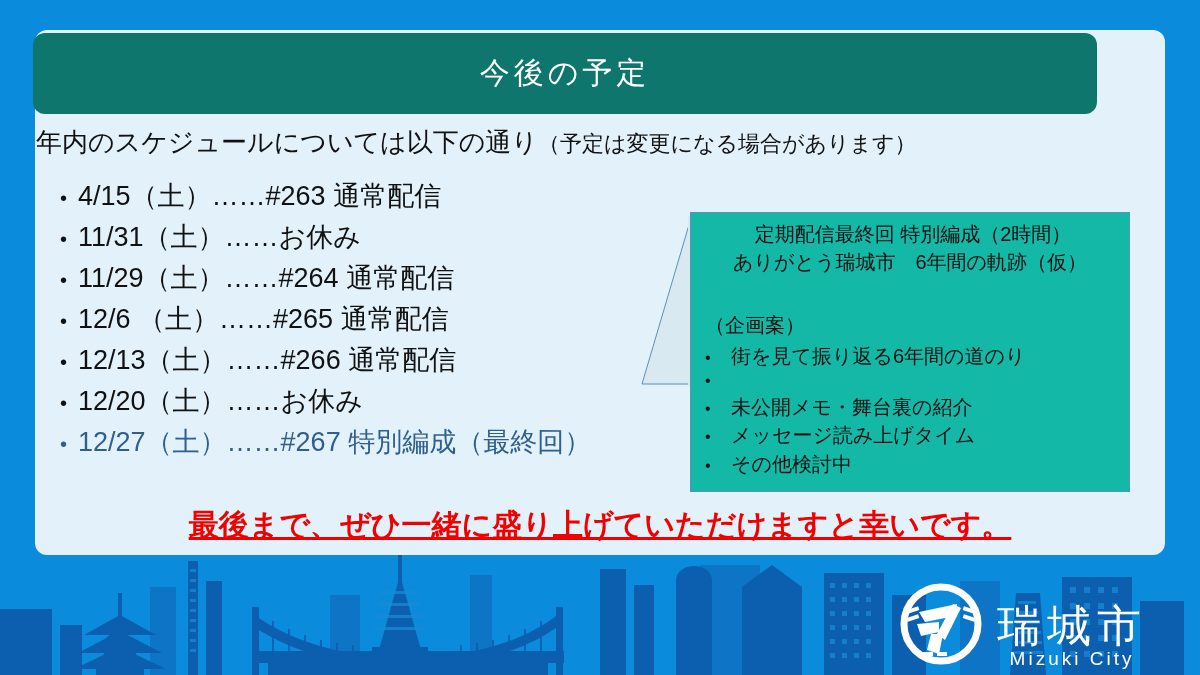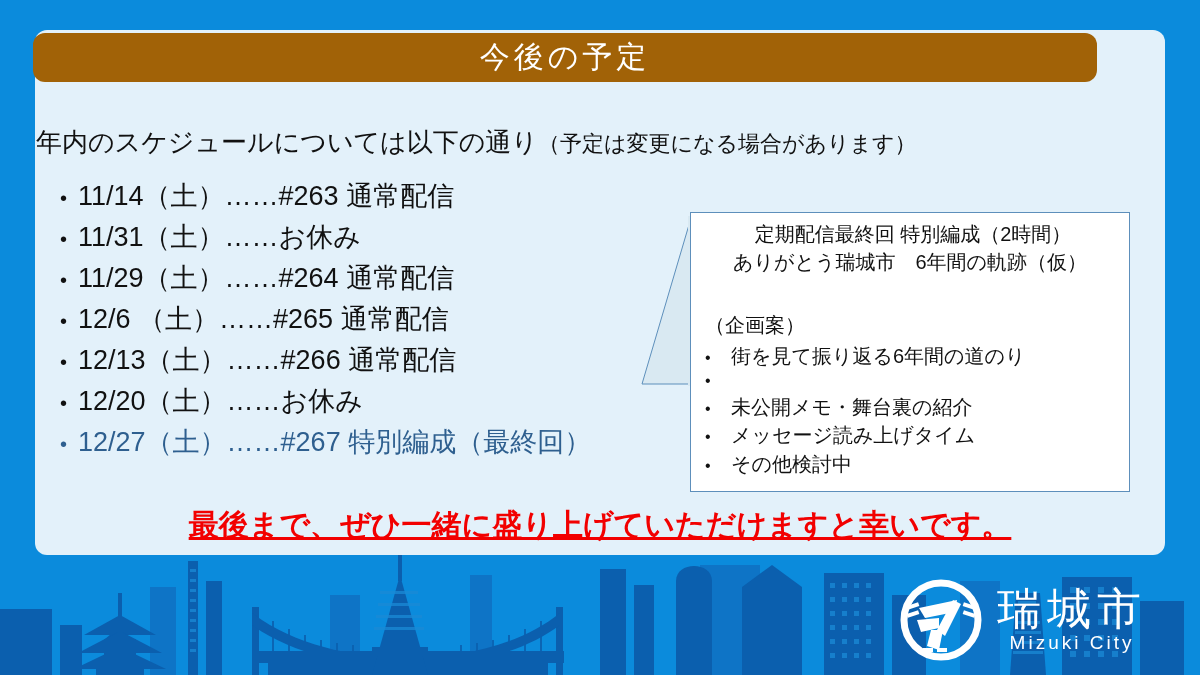--- a/index.html
+++ b/index.html
@@ -16,22 +16,22 @@
   .skyline svg{display:block;width:1200px;height:140px;}
 
   
   .card{
     position:absolute;left:35px;top:30px;width:1130px;height:525px;
     background:#e3f1fa;border-radius:12px;
   }
 
   
   .titlebar{
-    position:absolute;left:33px;top:33px;width:1064px;height:49px;
-    background:#a16207;border-radius:12px;
+    position:absolute;left:33px;top:33px;width:1064px;height:81px;
+    background:#0f766e;border-radius:12px;
     display:flex;align-items:center;justify-content:center;
   }
   .titlebar .ttl{
     color:#ffffff;font-size:30px;letter-spacing:4px;font-weight:400;
   }
 
   
   .intro{
     position:absolute;left:36px;top:125px;width:1070px;
     color:#111111;white-space:nowrap;font-family:Liberation Serif, serif;
@@ -51,21 +51,21 @@
     width:18px;flex:0 0 18px;font-size:20px;line-height:1;color:inherit;
   }
   .sched-row .date{display:inline-block;}
   .sched-row .leader{letter-spacing:0px;}
   .sched-row .detail{}
   .sched-row.final{color:#2e5f8f;}
 
   
   .callout{
     position:absolute;left:690px;top:212px;width:440px;height:280px;
-    background:#ffffff;border:1px solid #5d8fbb;box-sizing:border-box;
+    background:#14b8a6;border:1px solid #5d8fbb;box-sizing:border-box;
   }
   .callout-tail{
     position:absolute;left:628px;top:212px;width:90px;height:280px;
     pointer-events:none;
   }
   .callout-tail svg{display:block;}
   .co-line{
     font-size:20px;color:#111111;white-space:nowrap;line-height:1.38;
   }
   .co-head{padding:8px 0 0 0;text-align:center;}
@@ -77,21 +77,21 @@
 
   
   .closing{
     position:absolute;left:0;top:505px;width:1200px;text-align:center;
     color:#f20000;font-size:30px;font-weight:700;white-space:nowrap;text-decoration:underline;
   }
 
   
   .logo{
     position:absolute;left:895px;top:570px;width:290px;height:100px;
-    display:flex;align-items:center;
+    display:flex;align-items:flex-end;
   }
   .logo-mark{width:92px;height:92px;flex:0 0 92px;}
   .logo-text{margin-left:10px;color:#ffffff;}
   .logo-jp{font-size:44px;letter-spacing:6px;line-height:1.05;}
   .logo-en{font-size:19px;letter-spacing:3px;text-align:center;line-height:1.1;}
 </style>
 </head>
 <body>
 
 <div id="stage">
@@ -242,21 +242,21 @@
     <span class="ttl">今後の予定</span>
   </div>
 
   <div class="intro">
     <span class="big">年内のスケジュールについては以下の通り</span><span class="small">（予定は変更になる場合があります）</span>
   </div>
 
   <div class="schedule">
     <div class="sched-row">
       <span class="dot">•</span>
-      <span class="date">11/14（土）</span>
+      <span class="date">4/15（土）</span>
       <span class="leader">……</span>
       <span class="detail">#263 通常配信</span>
     </div>
     <div class="sched-row">
       <span class="dot">•</span>
       <span class="date">11/31（土）</span>
       <span class="leader">……</span>
       <span class="detail">お休み</span>
     </div>
     <div class="sched-row">

